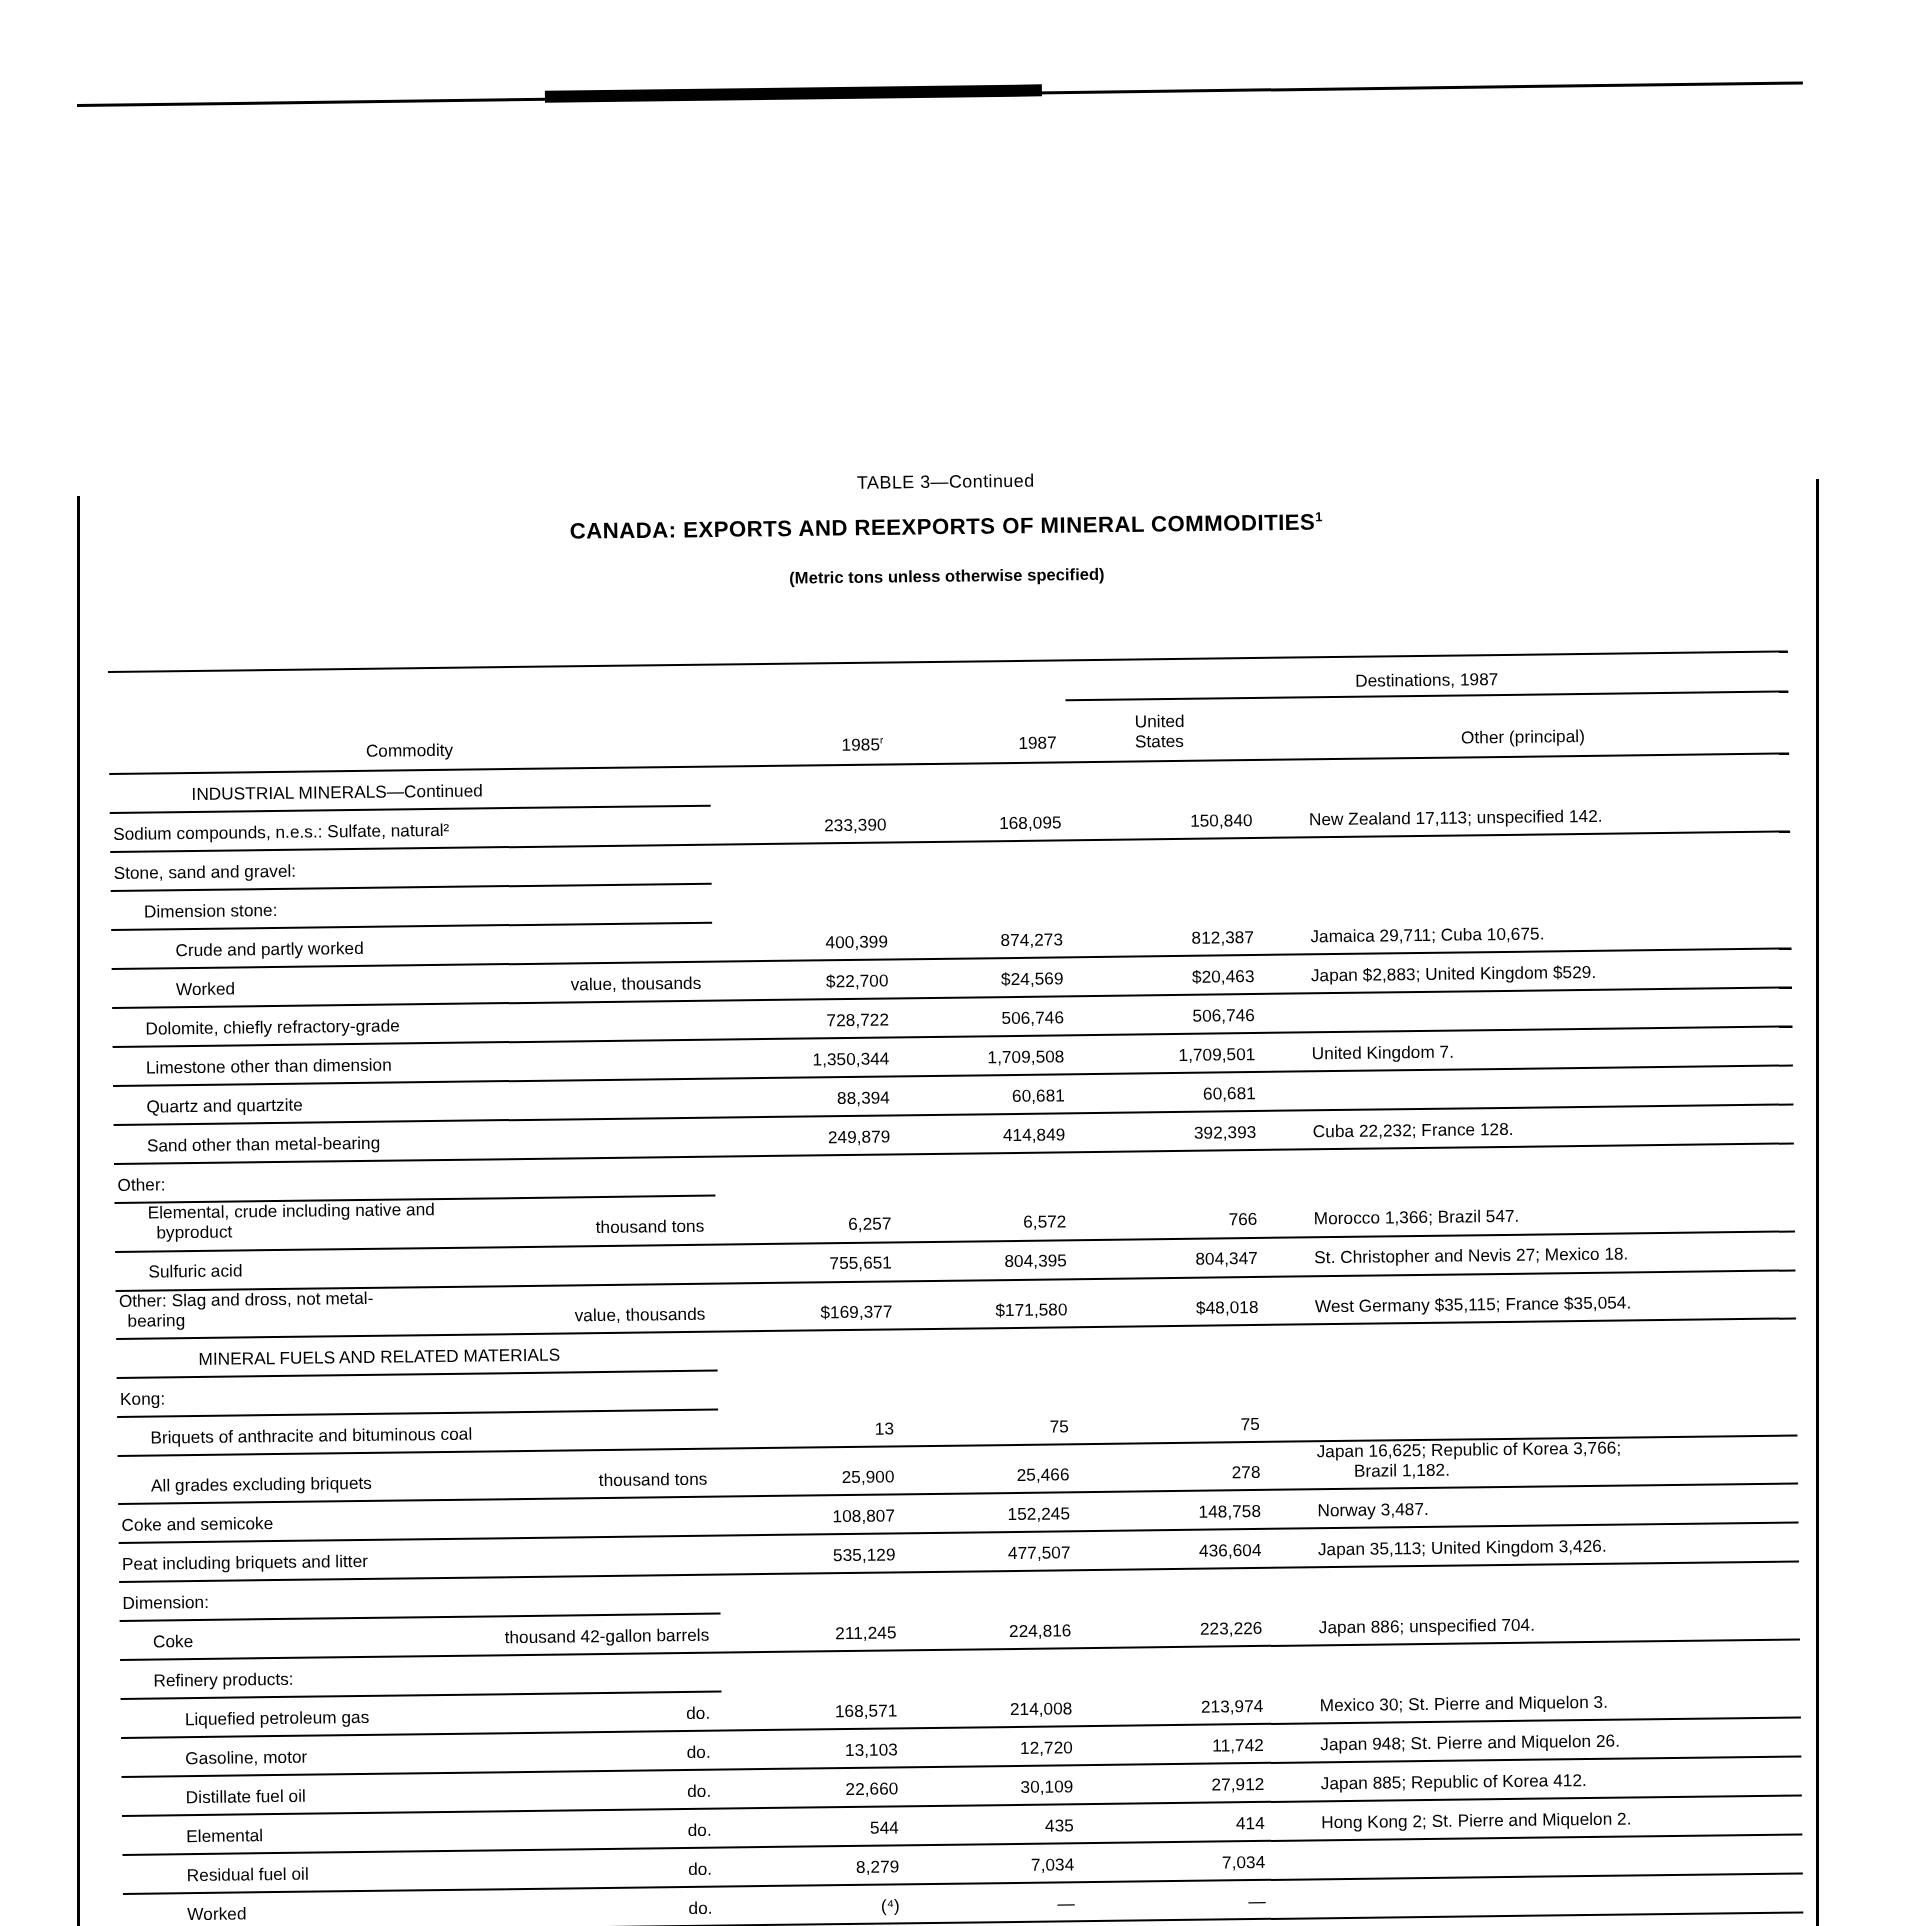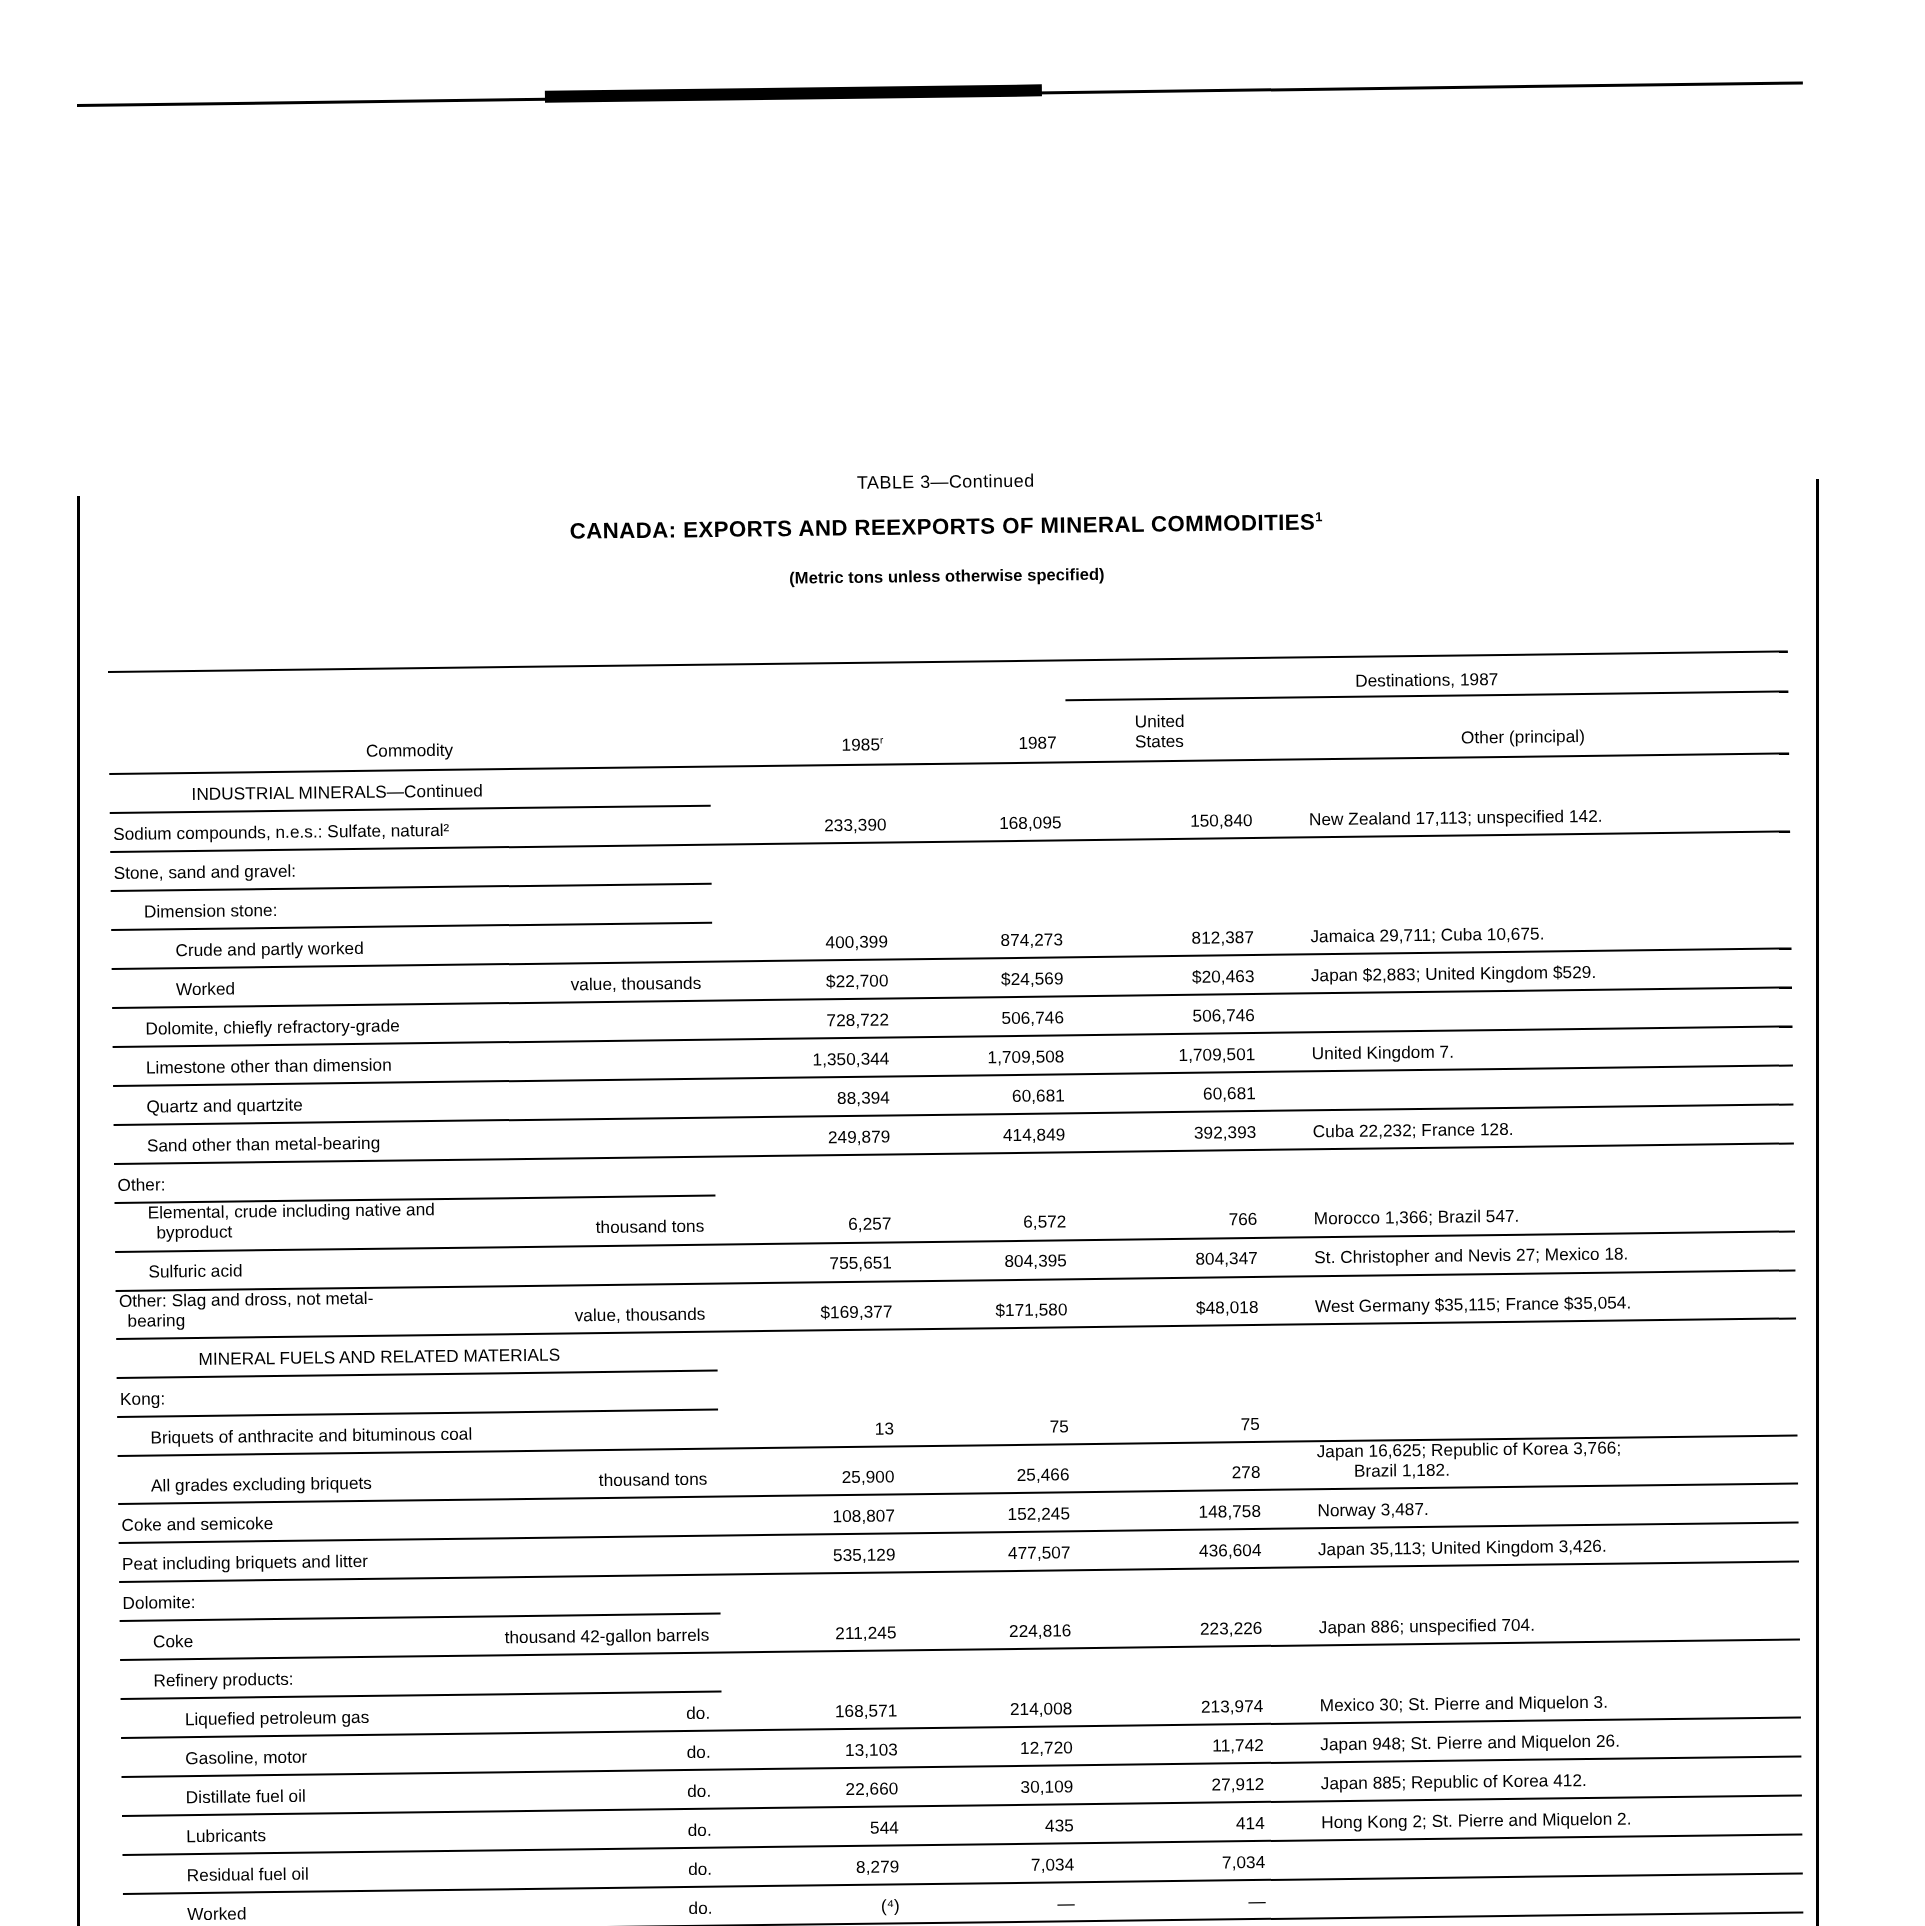--- a/index.html
+++ b/index.html
@@ -357,21 +357,21 @@
             <div class="td n">436,604</div>
             <div class="td c5">
               <span class="ot">
                 <span class="o1">Japan 35,113; United Kingdom 3,426.</span>
               </span>
             </div>
           </div>
           <div class="grid-row tr section">
             <div class="td c1">
               <span class="lbl i0">
-                <span class="l1">Dolomite:</span>
+                <span class="l1">Dimension:</span>
               </span>
             </div>
           </div>
           <div class="grid-row tr data">
             <div class="td c1">
               <span class="lbl i1">
                 <span class="l1">Coke</span>
               </span>
               <span class="unit">thousand 42-gallon barrels</span>
             </div>
@@ -435,21 +435,21 @@
             <div class="td n">27,912</div>
             <div class="td c5">
               <span class="ot">
                 <span class="o1">Japan 885; Republic of Korea 412.</span>
               </span>
             </div>
           </div>
           <div class="grid-row tr data">
             <div class="td c1">
               <span class="lbl i2">
-                <span class="l1">Lubricants</span>
+                <span class="l1">Elemental</span>
               </span>
               <span class="unit">do.</span>
             </div>
             <div class="td n">544</div>
             <div class="td n">435</div>
             <div class="td n">414</div>
             <div class="td c5">
               <span class="ot">
                 <span class="o1">Hong Kong 2; St. Pierre and Miquelon 2.</span>
               </span>

